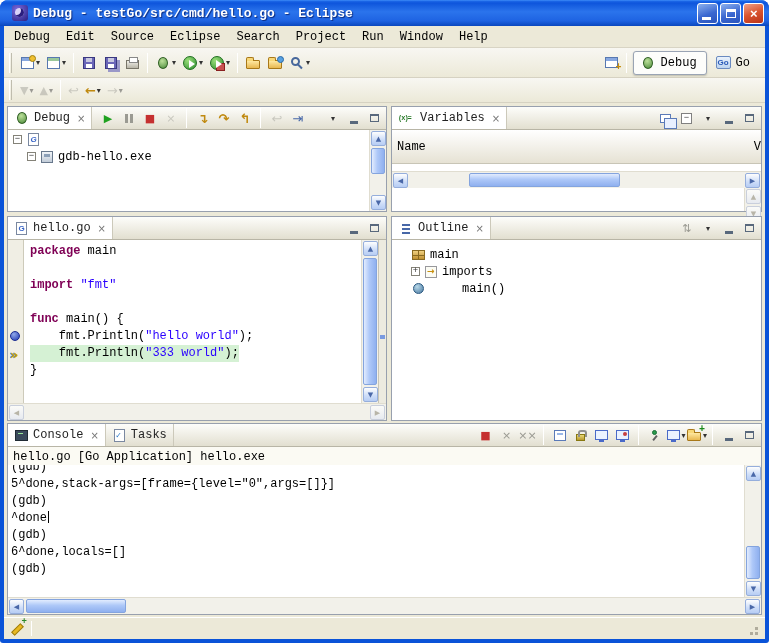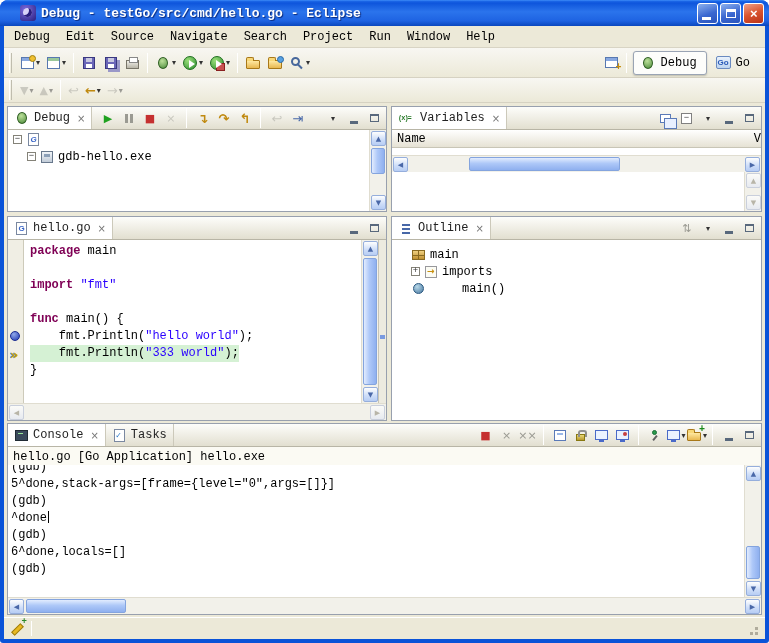--- a/index.html
+++ b/index.html
@@ -1,20 +1,20 @@
 <!DOCTYPE html>
 <html style="--kw: #7F0055; --str: #2A00FF; --hl: #D5F1D4;"><head>
 <meta charset="utf-8">
 <style>
 *{margin:0;padding:0;box-sizing:border-box}
 html,body{width:769px;height:643px;background:#fff;font-family:"Liberation Mono","DejaVu Sans Mono",monospace;font-size:12px;color:#000}
 i,span,div{cursor:default}
 .window{position:relative;width:769px;height:643px;display:flex;flex-direction:column;background:#0A53D8;border-radius:8px 8px 3px 3px;overflow:hidden}
 
-.titlebar{flex:none;height:26px;display:flex;align-items:center;gap:5px;padding:0 5px 0 20px;
+.titlebar{flex:none;height:26px;display:flex;align-items:center;gap:5px;padding:0 5px 0 12px;
  background:linear-gradient(180deg,#3E8CF8 0%,#1862E4 6%,#0E55DC 12%,#2B74EC 45%,#1E63E2 80%,#0A47BE 100%)}
 .app-icon{width:16px;height:16px;border-radius:3px;background:radial-gradient(circle at 35% 30%,#7A6CE0,#2A1E7E);position:relative;flex:none}
 .app-icon::after{content:"";position:absolute;left:3px;top:3px;width:9px;height:9px;border-radius:50%;background:#D8D2F8;box-shadow:inset -3px -2px 0 #2A1E7E}
 .title-text{color:#fff;font-weight:bold;font-size:13px;text-shadow:1px 1px 1px #0A2A7E;white-space:nowrap;overflow:hidden;flex:1}
 .winbtns{display:flex;gap:2px;flex:none}
 .winbtn{width:21px;height:21px;border-radius:3px;border:1px solid #fff;position:relative;display:flex;align-items:center;justify-content:center;
  background:linear-gradient(160deg,#8BB0EE 0%,#3A67D0 55%,#2B55BC 100%)}
 .winbtn.close{background:linear-gradient(160deg,#F0A088 0%,#D9542F 50%,#B93318 100%)}
 .wmin{position:absolute;left:4px;bottom:3px;width:9px;height:3px;background:#fff}
 .wmax{width:10px;height:9px;border:1px solid #fff;border-top:3px solid #fff}
@@ -143,21 +143,21 @@
 .sbh{height:17px;flex:none;display:flex;background:#F2F1EA;border-top:1px solid #E0DDD0}
 .sba{width:15px;height:15px;margin:1px;flex:none;border:1px solid #95AEDC;border-radius:2px;color:#4A68A8;font-size:7px;
  display:flex;align-items:center;justify-content:center;font-family:"DejaVu Sans",sans-serif;
  background:linear-gradient(180deg,#FEFEFE,#CDDDF8 60%,#B7CDF4)}
 .sb-track{flex:1;position:relative}
 .sb-thumb{position:absolute;border:1px solid #84A4DE;border-radius:2px}
 .sbv .sb-thumb{left:1px;right:1px;background:linear-gradient(90deg,#E2ECFE,#AEC8F8 45%,#8FB0EF)}
 .sbh .sb-thumb{top:1px;bottom:1px;background:linear-gradient(180deg,#E2ECFE,#AEC8F8 45%,#8FB0EF)}
 .sb-dis .sba{color:#B8B5A8;border-color:#C9CFDC;background:linear-gradient(180deg,#FBFBF8,#E7EAF0)}
 
-.colhdr{height:18px;flex:none;display:flex;align-items:center;background:linear-gradient(180deg,#FFF,#E6E2D4);border-bottom:1px solid #C8C5B6;padding:0 5px;overflow:hidden}
+.colhdr{height:34px;flex:none;display:flex;align-items:center;background:linear-gradient(180deg,#FFF,#E6E2D4);border-bottom:1px solid #C8C5B6;padding:0 5px;overflow:hidden}
 .cval{margin-left:auto;margin-right:-5px}
 .vars-strip{height:7px;flex:none;background:#fff}
 .vars-detail{flex:1;display:flex;background:#fff;min-height:0}
 
 .v-console{flex:none;height:192px;margin:0 3px 2px;border:1px solid #98A0AE;display:flex;flex-direction:column;background:#fff}
 .proc-label{height:18px;flex:none;display:flex;align-items:center;padding:1px 5px 0;background:#FBFAF3}
 .console-body{flex:1;display:flex;min-height:0}
 .console-text{flex:1;overflow:hidden;padding:0 3px;background:#fff;min-width:0}
 .console-line{height:17px;line-height:17px;white-space:pre}
 .console-text .console-line:first-child{margin-top:-6px}
@@ -191,21 +191,21 @@
         </span>
     </span>
   </div>
 
   <div class="frame">
 
     <div class="menubar">
         <span class="menu-item">Debug</span>
         <span class="menu-item">Edit</span>
         <span class="menu-item">Source</span>
-        <span class="menu-item">Navigate</span>
+        <span class="menu-item">Eclipse</span>
         <span class="menu-item">Search</span>
         <span class="menu-item">Project</span>
         <span class="menu-item">Run</span>
         <span class="menu-item">Window</span>
         <span class="menu-item">Help</span>
       </div>
 
     <div class="toolbar">
       <span class="thandle"></span>
       <span class="tbtn">

